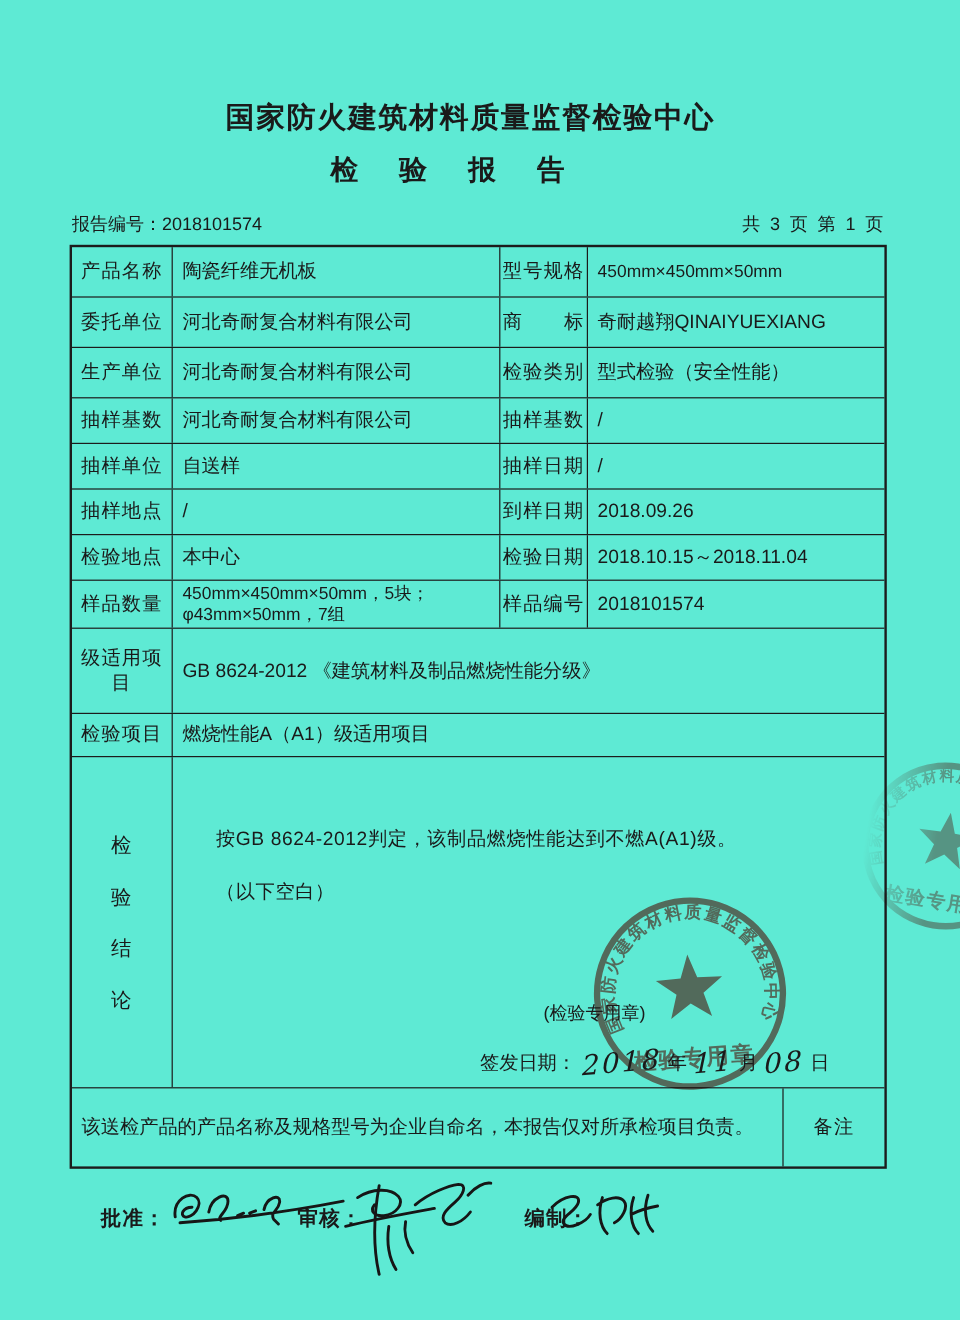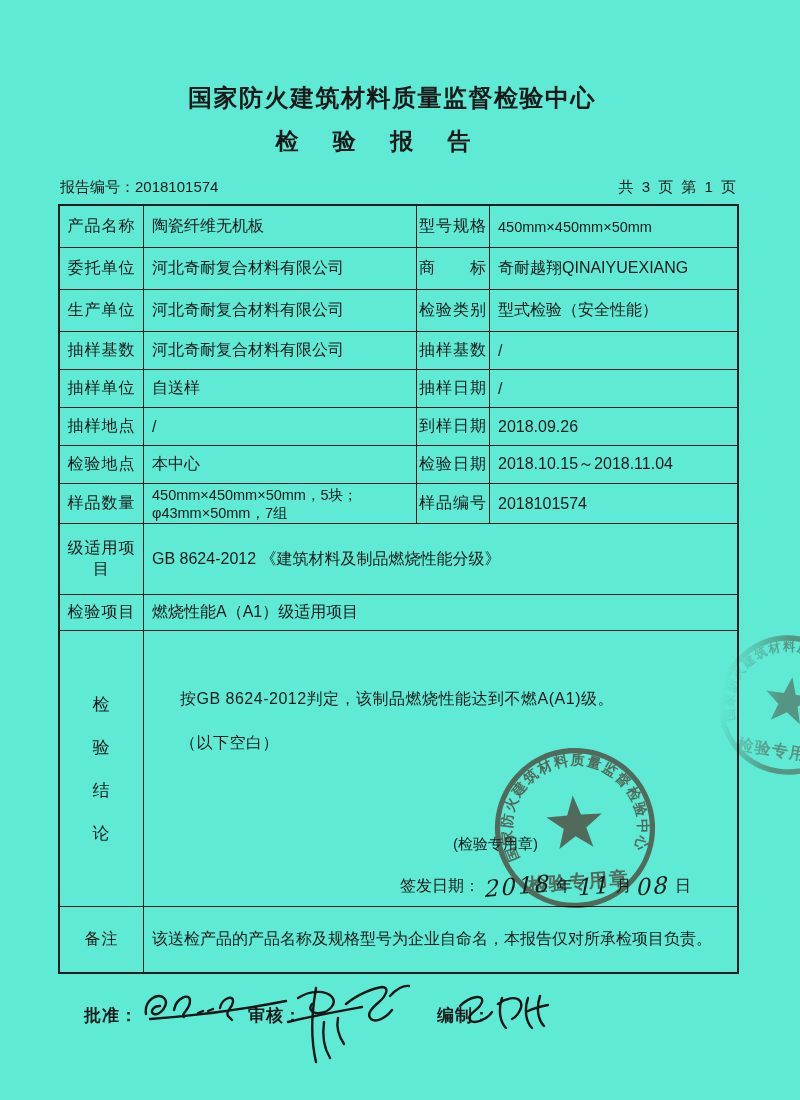--- a/index.html
+++ b/index.html
@@ -163,22 +163,22 @@
           <span>年</span>
           <span class="hand">11</span>
           <span>月</span>
           <span class="hand">08</span>
           <span>日</span>
         </div>
       </div>
     </div>
 
     <div class="tr h65">
+      <div class="td val w4">该送检产品的产品名称及规格型号为企业自命名，本报告仅对所承检项目负责。</div>
       <div class="td lbl w1">备注</div>
-      <div class="td val w4">该送检产品的产品名称及规格型号为企业自命名，本报告仅对所承检项目负责。</div>
     </div>
   </div>
 
   <svg class="stamp main-stamp" viewBox="0 0 200 200">
     <defs>
       <path id="ringA" d="M 34.7 130.4 A 72 72 0 1 1 165.3 130.4" fill="none"></path>
     </defs>
     <circle cx="100" cy="100" r="88" fill="none" stroke="#d8544c" stroke-width="6"></circle>
     <text font-size="16" font-weight="bold" fill="#d8544c" letter-spacing="2">
       <textPath href="#ringA">国家防火建筑材料质量监督检验中心</textPath>

